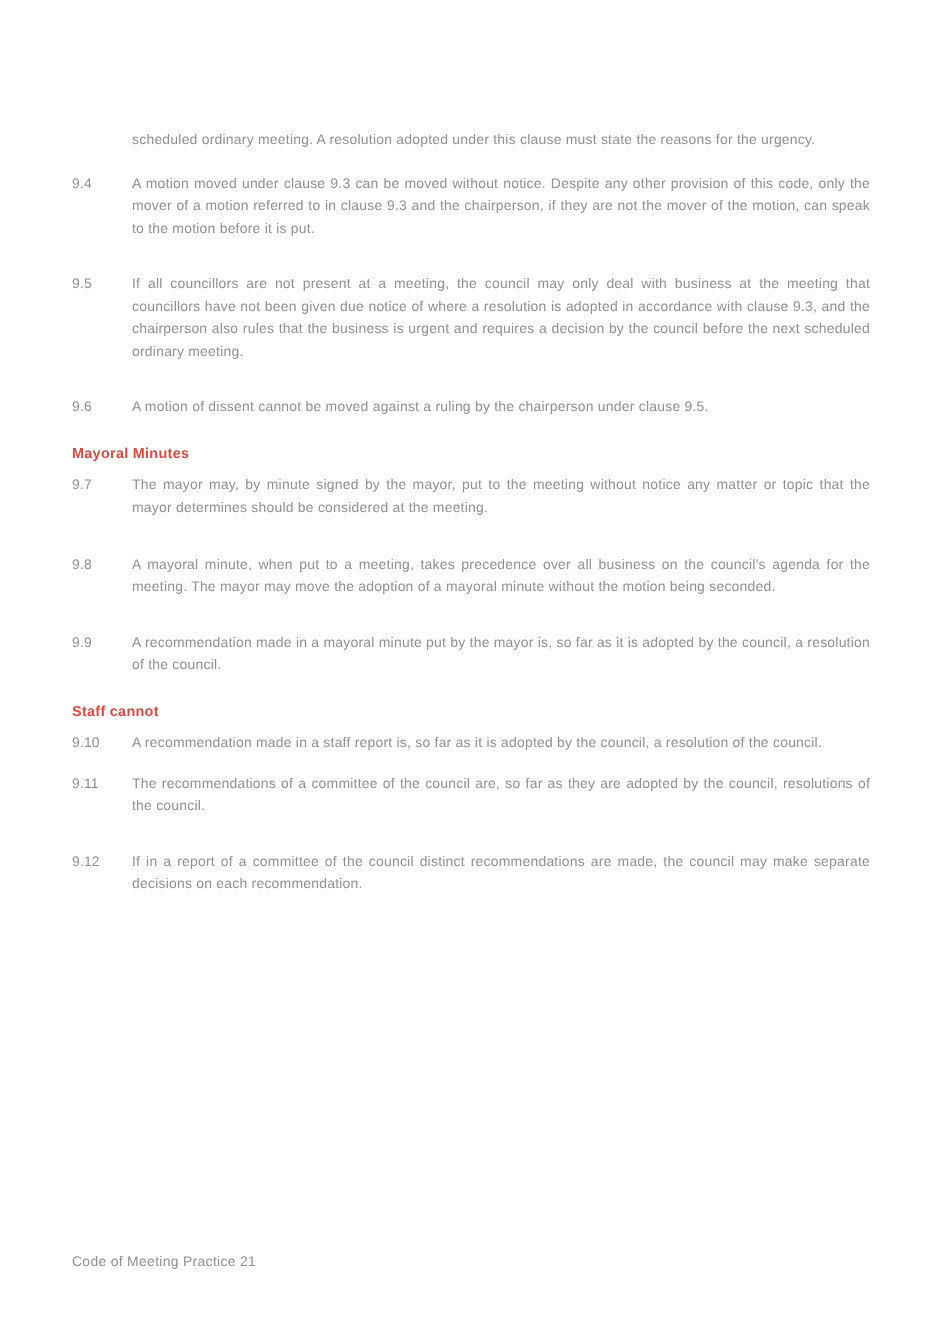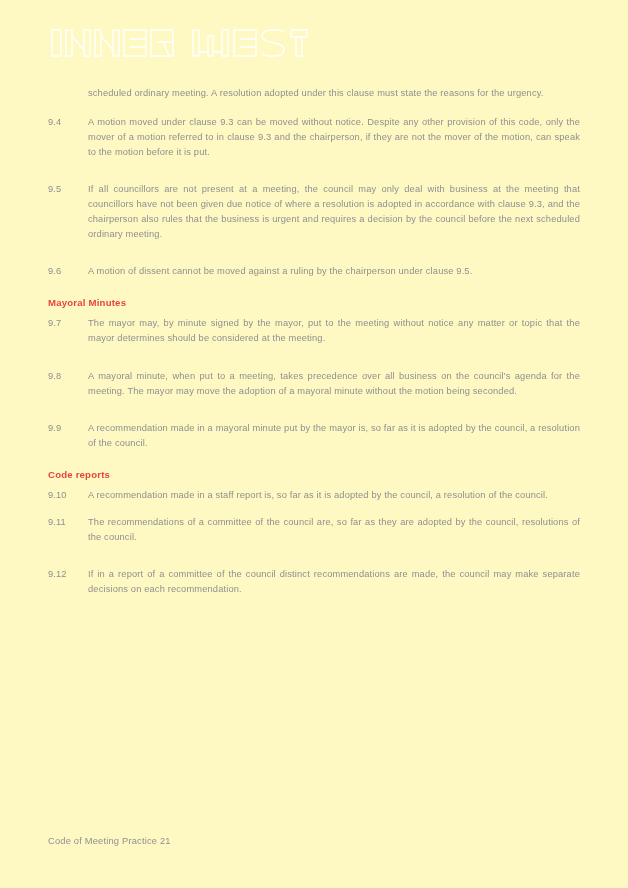--- a/index.html
+++ b/index.html
@@ -10,21 +10,21 @@
     width: 628px;
     height: 888px;
     background: #828282;
     font-family: "Liberation Sans", sans-serif;
     overflow: hidden;
     position: relative;
   }
   .page {
     position: absolute;
     inset: 0;
-    background: #fef9c3;
+    background: #ffffff;
   }
   .logo {
     position: absolute;
     left: 48px;
     top: 22px;
     width: 260px;
     height: 44px;
     display: flex;
     align-items: center;
   }
@@ -161,21 +161,21 @@
       <div class="txt">A mayoral minute, when put to a meeting, takes precedence over all business on the council's agenda for the meeting. The mayor may move the adoption of a mayoral minute without the motion being seconded.</div>
     </div>
 
     <div class="spacer-lg"></div>
 
     <div class="para">
       <div class="num">9.9</div>
       <div class="txt">A recommendation made in a mayoral minute put by the mayor is, so far as it is adopted by the council, a resolution of the council.</div>
     </div>
 
-    <div class="heading">Code reports</div>
+    <div class="heading">Staff cannot</div>
 
     <div class="para">
       <div class="num">9.10</div>
       <div class="txt">A recommendation made in a staff report is, so far as it is adopted by the council, a resolution of the council.</div>
     </div>
 
 
     <div class="para">
       <div class="num">9.11</div>
       <div class="txt">The recommendations of a committee of the council are, so far as they are adopted by the council, resolutions of the council.</div>

